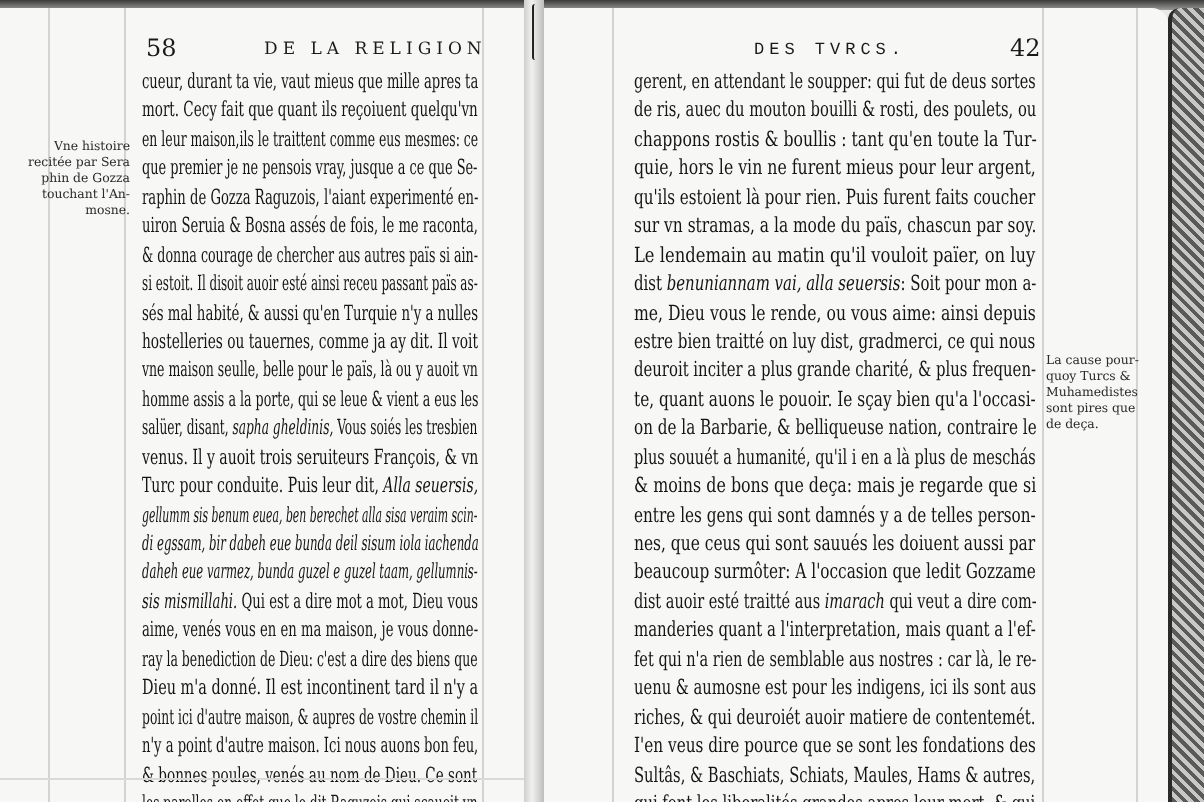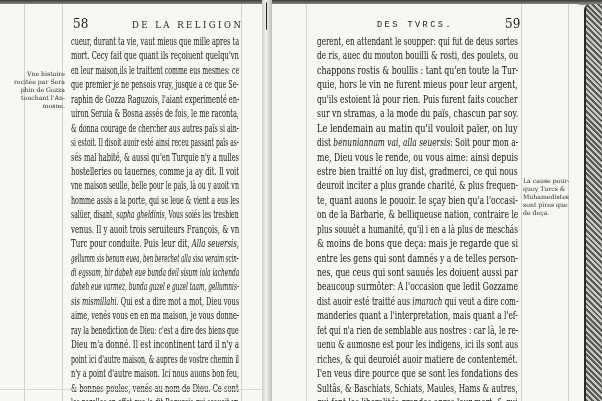--- a/index.html
+++ b/index.html
@@ -71,21 +71,21 @@
 <div class="ruling" style="left:568px"></div>
 
 <div class="gutter"></div>
 <div class="gutter-mark"></div>
 <div class="book-edge"></div>
 
 <div class="folio" style="left:73px; top:17px;">58</div>
 <div class="runhead" style="left:132px; top:20px;text-align:center;">DE LA RELIGION</div>
 
 <div class="runhead" style="left:377px; top:20px;font-family:Liberation Mono, monospace;">DES TVRCS.</div>
-<div class="folio" style="left:505px; top:17px;">59</div>
+<div class="folio" style="left:505px; top:17px;">42</div>
 
 <ul class="margin-note" id="left-note" style="left:7px; top:70px; text-align:right; width:58px;">
     <li>Vne histoire</li>
     <li>recitée par Sera</li>
     <li>phin de Gozza</li>
     <li>touchant l'An-</li>
     <li>mosne.</li>
   </ul>
 
 <ul class="margin-note" id="right-note" style="left:523px; top:177px;">

